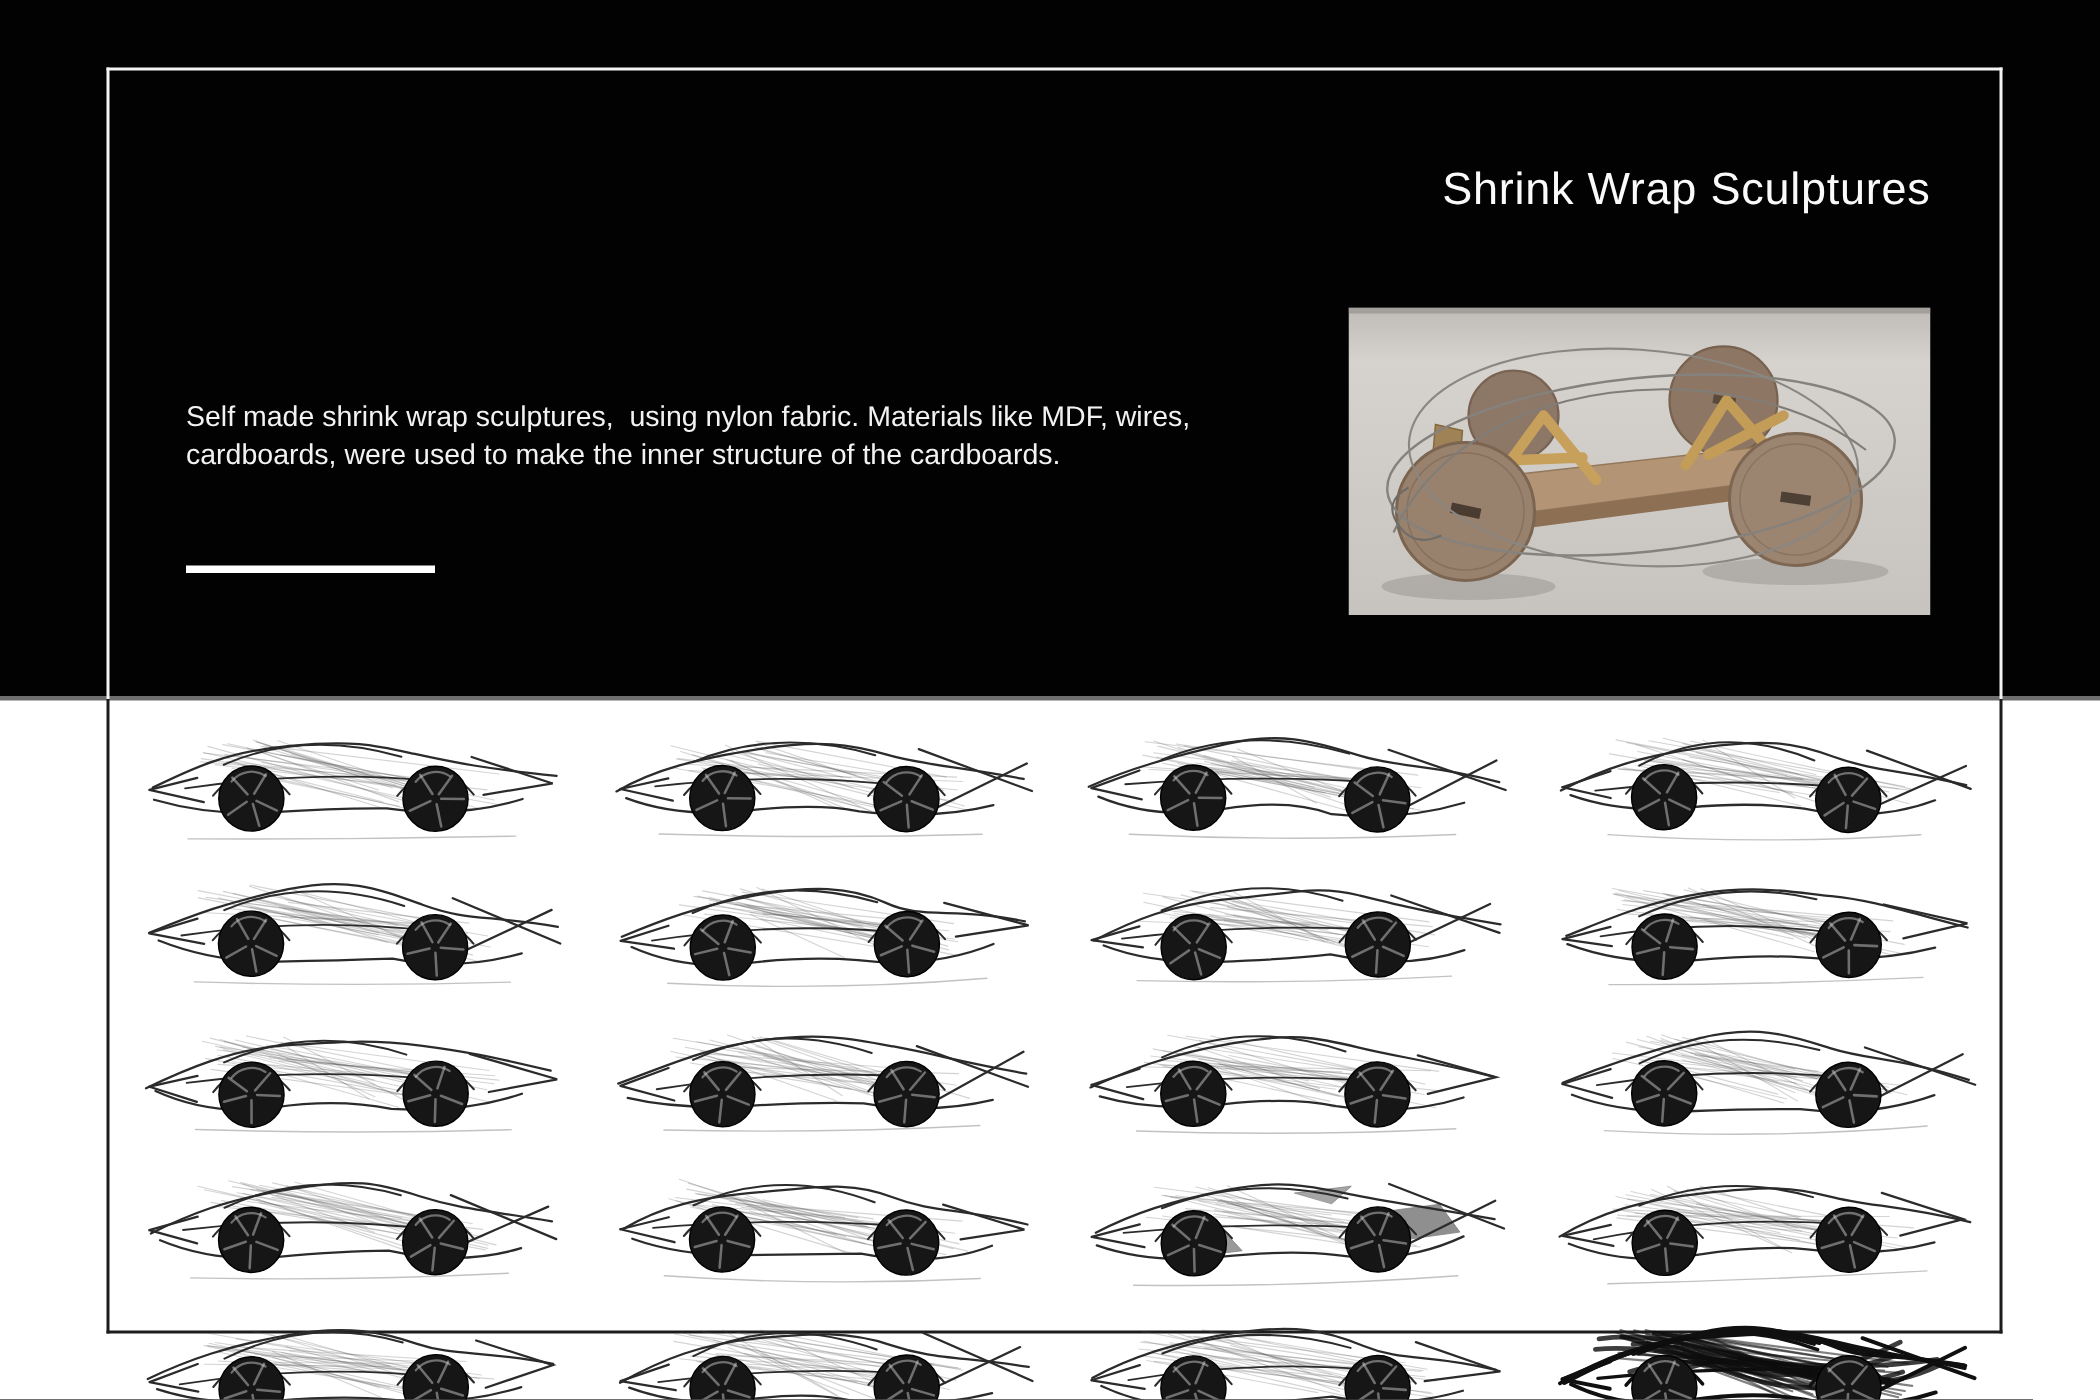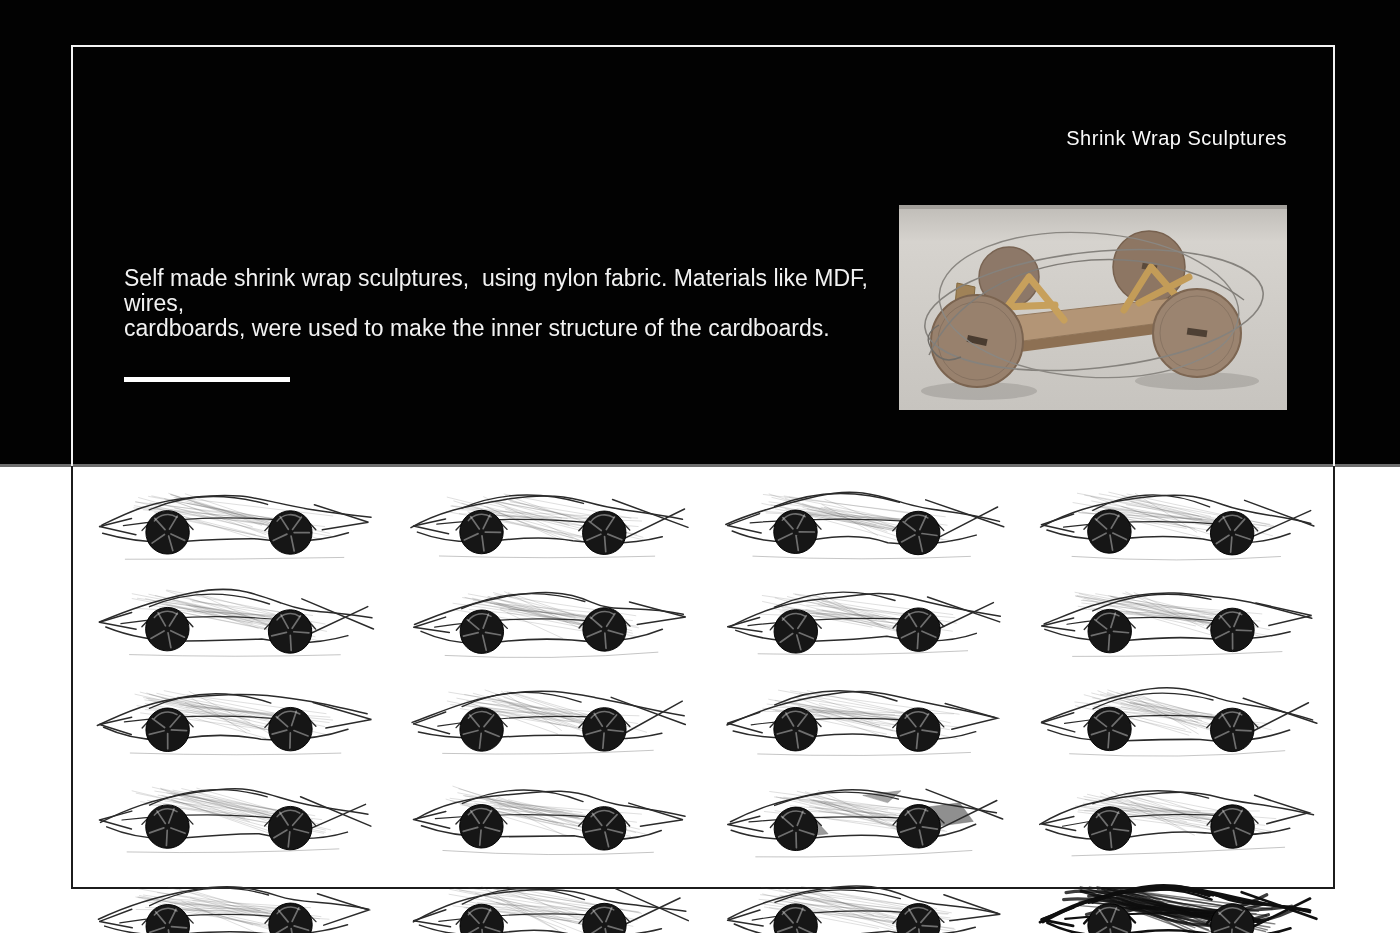--- a/index.html
+++ b/index.html
@@ -5,23 +5,23 @@
   html,body{margin:0;padding:0;background:#000;}
   .stage{position:relative;width:1400px;height:933px;overflow:hidden;
          font-family:"Liberation Sans","DejaVu Sans",sans-serif;}
   .black-top{position:absolute;left:0;top:0;width:1400px;height:466px;background:#020202;}
   .white-bottom{position:absolute;left:0;top:466px;width:1400px;height:467px;background:#ffffff;}
   .divider{position:absolute;left:0;top:464px;width:1400px;height:3px;background:#6e6e6e;}
   .frame-top{position:absolute;left:71px;top:45px;width:1264px;height:421px;box-sizing:border-box;
              border:2px solid #f4f4f4;border-bottom:none;}
   .frame-bottom{position:absolute;left:71px;top:466px;width:1264px;height:423px;box-sizing:border-box;
              border:2px solid #1c1c1c;border-top:none;}
-  .page-title{position:absolute;right:113px;top:127px;color:#fafafa;font-size:20px;
+  .page-title{position:absolute;right:113px;top:110px;color:#fafafa;font-size:30px;
               letter-spacing:.5px;font-weight:400;white-space:nowrap;}
-  .desc{position:absolute;left:124px;top:266px;width:770px;color:#f2f2f2;font-size:23px;line-height:25px;}
+  .desc{position:absolute;left:124px;top:266px;width:770px;color:#f2f2f2;font-size:19px;line-height:25px;}
   .desc div{white-space:pre-wrap;}
   .accent-bar{position:absolute;left:124px;top:377px;width:166px;height:5px;background:#ffffff;}
   .photo{position:absolute;left:899px;top:205px;width:388px;height:205px;}
   .photo svg{display:block;}
   .grid{position:absolute;left:79px;top:470px;width:1256px;height:414px;
         display:grid;grid-template-columns:repeat(4,1fr);grid-template-rows:repeat(5,1fr);}
   .cell{display:flex;align-items:center;justify-content:center;overflow:visible;}
   .cell svg{width:94%;height:96%;overflow:visible;}
 </style>
 </head>

